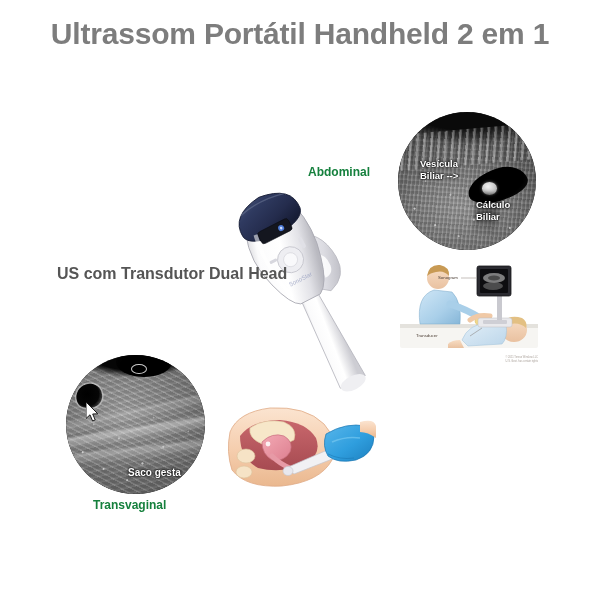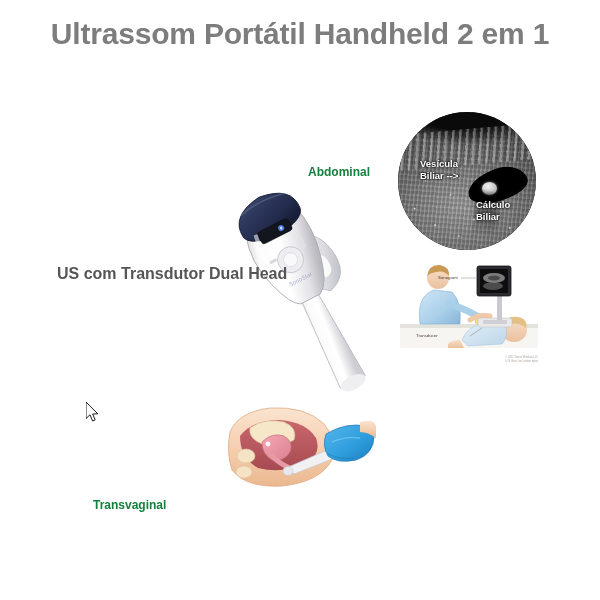--- a/index.html
+++ b/index.html
@@ -269,20 +269,33 @@
       <div class="gb-shadow"></div>
       <div class="us-anno" style="left:22px; top:46px;">Vesícula
 Biliar --&gt;</div>
       <div class="us-anno" style="left:78px; top:68px;margin-top:19px;">Cálculo
 Biliar</div>
     </div>
   </div>
 
   <div class="caption" style="left:308px; top:165px;">Abdominal</div>
 
+  <div class="us-circle" style="left:66px; top:355px; width:139px; height:139px;">
+    <div class="us-inner">
+      <div class="scan-tv"></div>
+      <div class="tv-dark-top"></div>
+      <div class="tv-ring"></div>
+      <div class="tv-band b3"></div>
+      <div class="tv-band b1"></div>
+      <div class="tv-band b2"></div>
+      <div class="speckle"></div>
+      <div class="tv-sac"></div>
+      <div class="us-anno" style="left:62px; top:112px; font-size:10px;">Saco gesta</div>
+    </div>
+  </div>
 
   <div class="caption" style="left:93px; top:498px;">Transvaginal</div>
 
   <svg class="cursor" style="left:86px; top:402px;" viewBox="0 0 14 21">
     <polygon points="0,0 0,16.5 4,12.8 6.6,19 9.2,17.9 6.7,12 11.8,11.8" fill="#ffffff" stroke="#1d1d1d" stroke-width="1"></polygon>
   </svg>
 
   <div class="probe-wrap">
     <svg width="220" height="225" viewBox="0 0 220 225">
       <defs>

